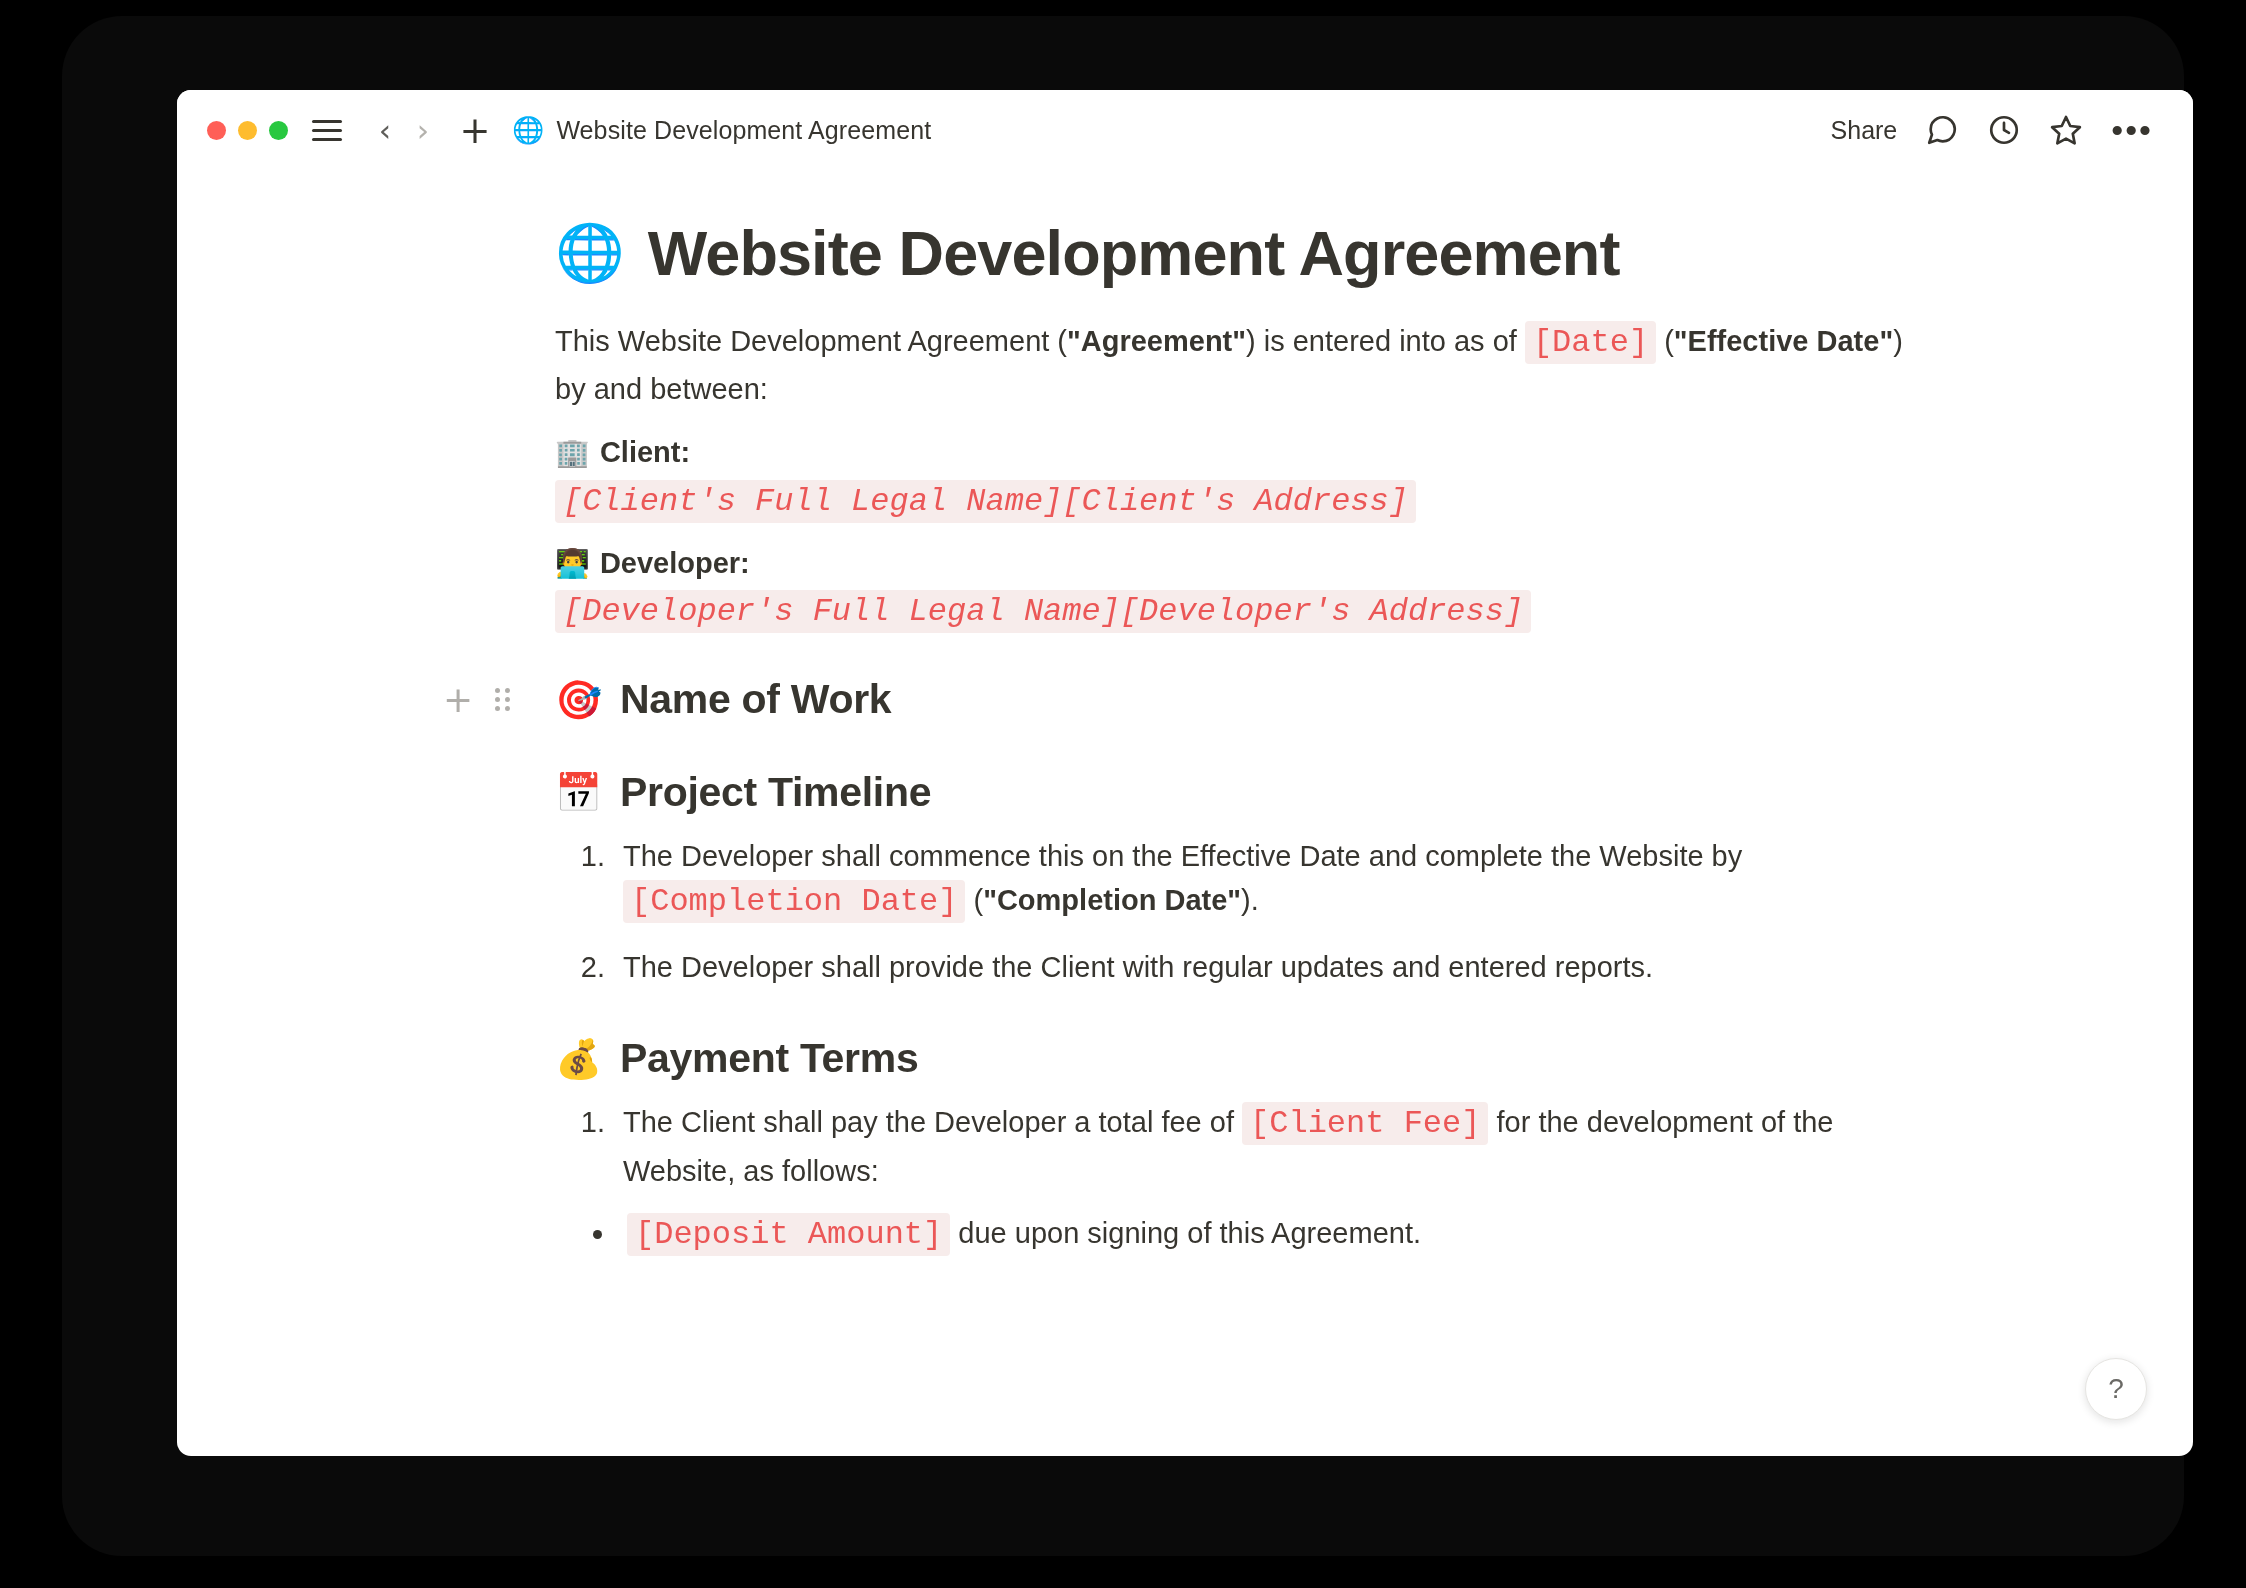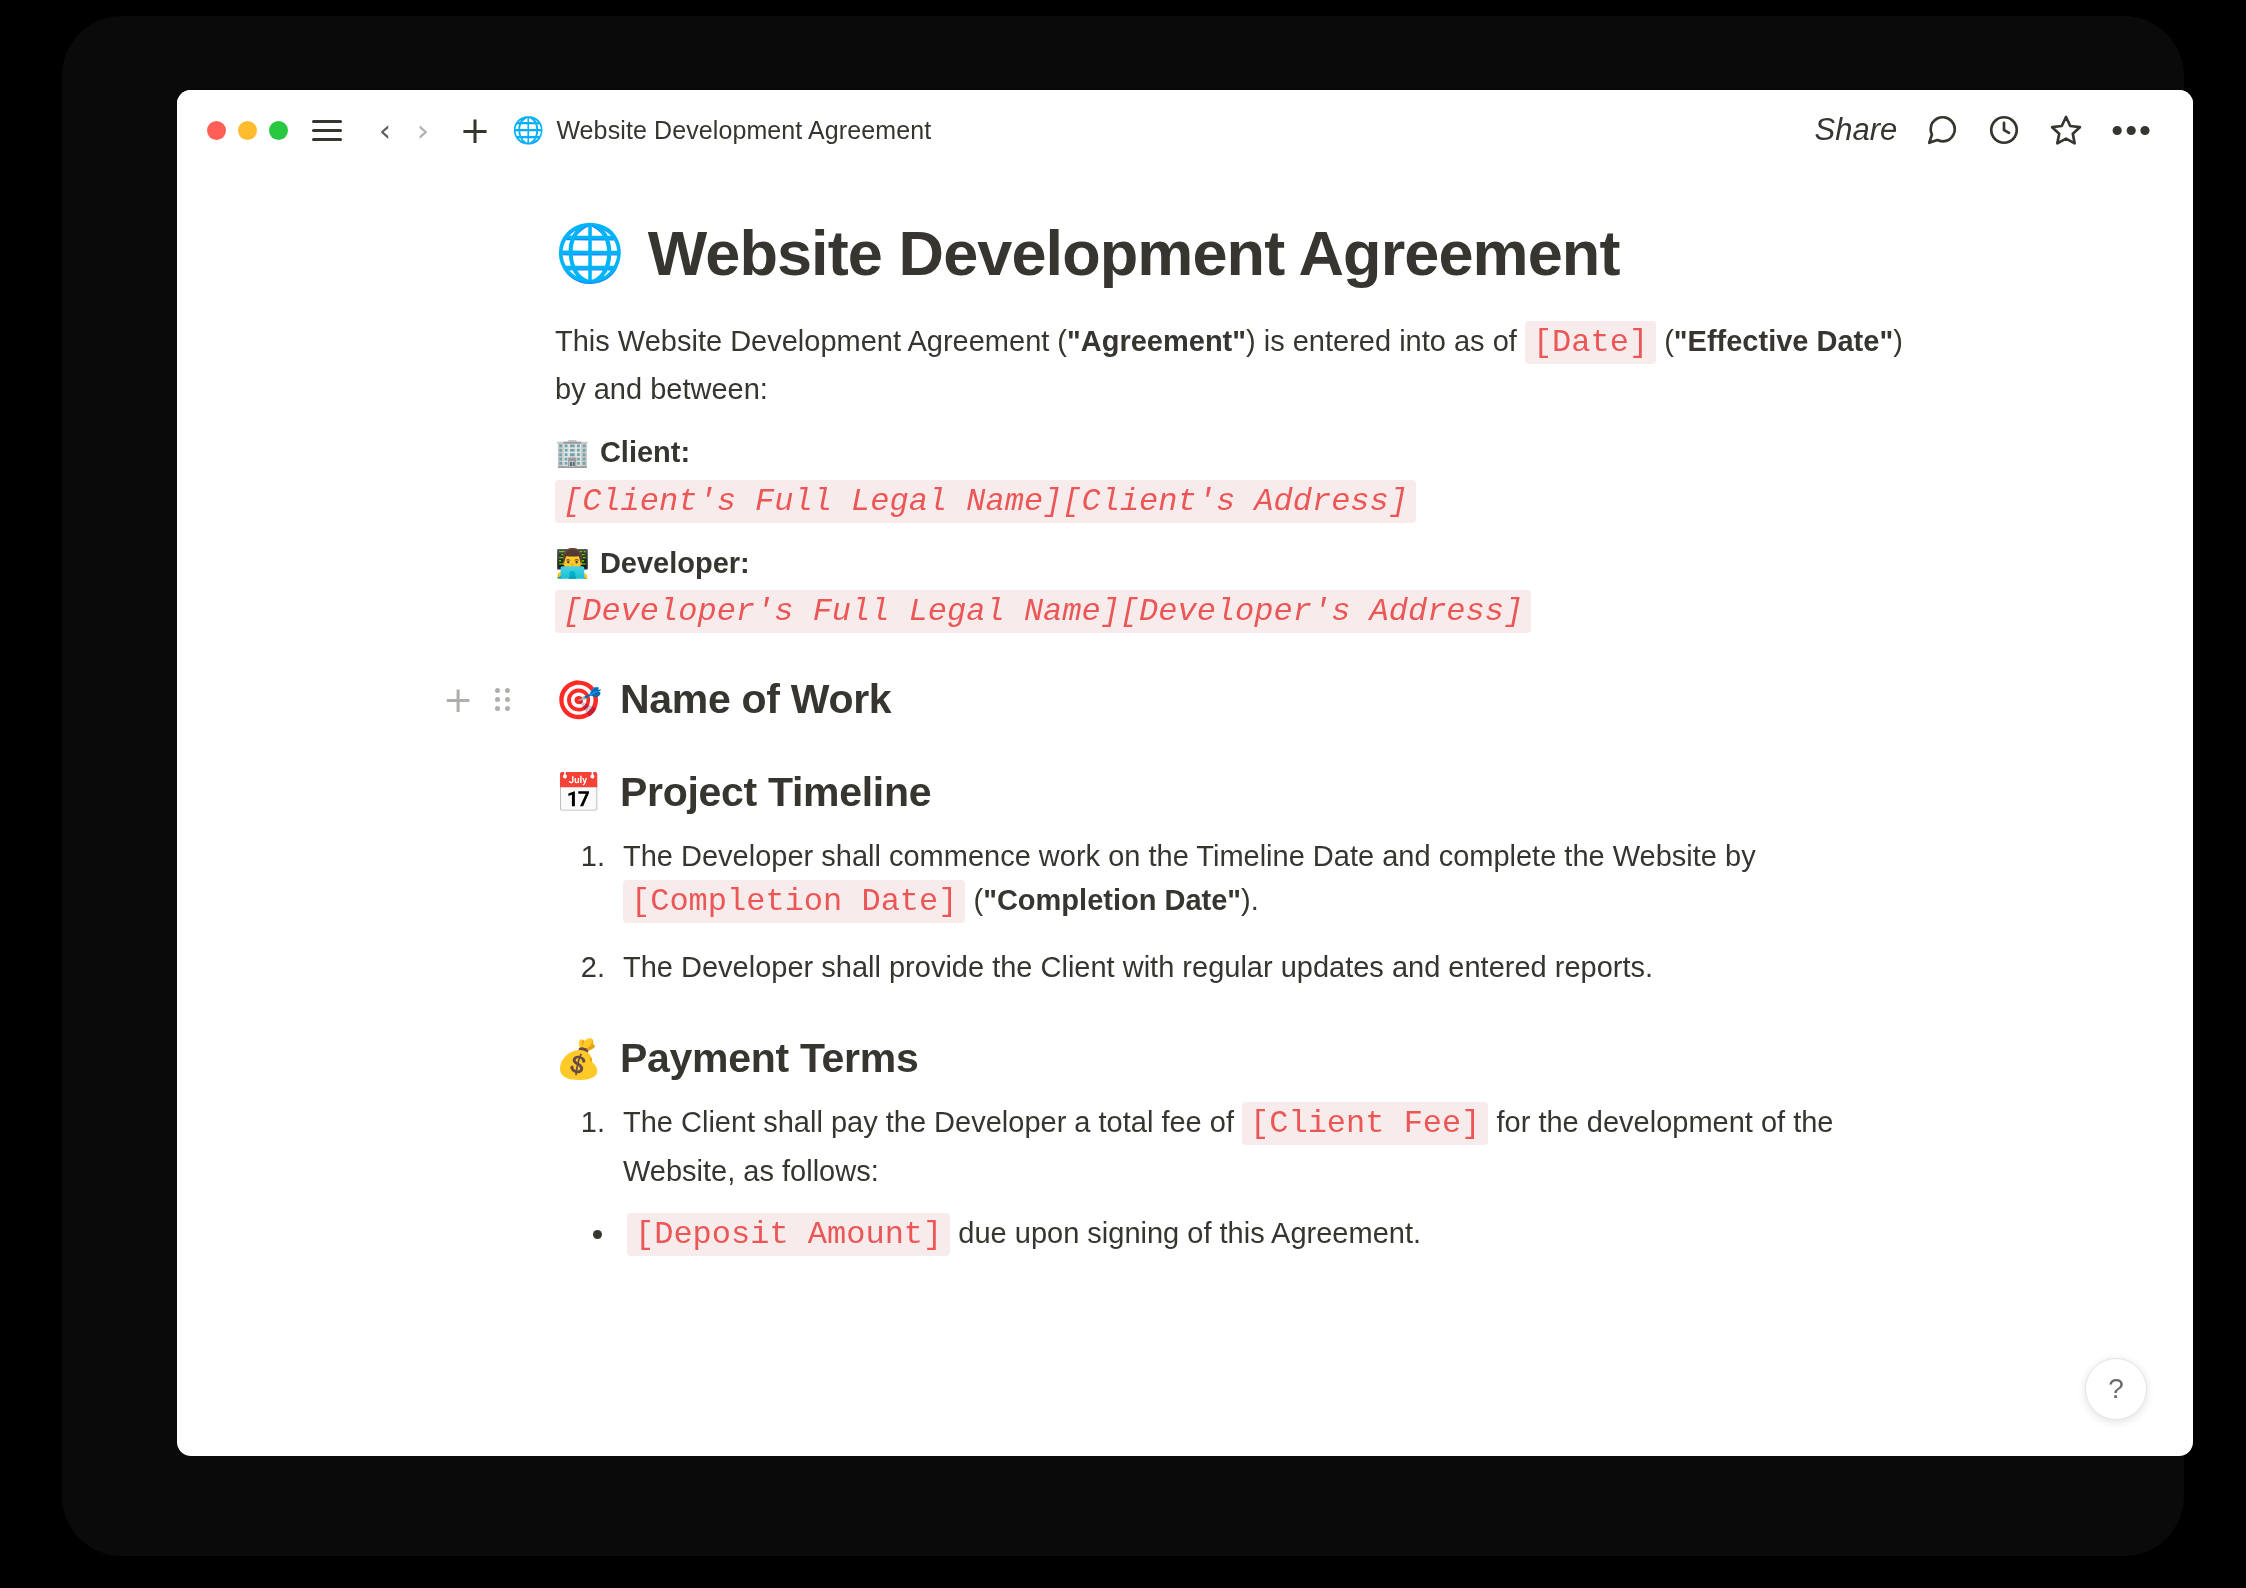--- a/index.html
+++ b/index.html
@@ -129,24 +129,23 @@
   }
 
   .tb-right {
     margin-left: auto;
     display: flex;
     align-items: center;
     gap: 28px;
     padding-right: 6px;
   }
   .share-label {
-    font-size: 31px;
+    font-size: 25px;
     color: #37352f;
     font-weight: 400;
-    font-style: italic;
   }
   .ricon {
     color: #37352f;
     display: flex;
     align-items: center;
     justify-content: center;
   }
   .dots3 {
     font-size: 34px;
     letter-spacing: 2px;
@@ -399,21 +398,21 @@
           </h2>
 
 
           <h2 class="sec">
             <span class="emj">📅</span>
             <span>Project Timeline</span>
           </h2>
 
           <ol class="numlist">
             <li>
-              <span>The Developer shall commence work on the Timeline Date and complete the Website by </span><span class="code">[Completion Date]</span><span> (</span><span class="b">"Completion Date"</span><span>).</span>
+              <span>The Developer shall commence this on the Effective Date and complete the Website by </span><span class="code">[Completion Date]</span><span> (</span><span class="b">"Completion Date"</span><span>).</span>
             </li>
             <li>
               <span>The Developer shall provide the Client with regular updates and entered reports.</span>
             </li>
           </ol>
 
           <h2 class="sec">
             <span class="emj">💰</span>
             <span>Payment Terms</span>
           </h2>

